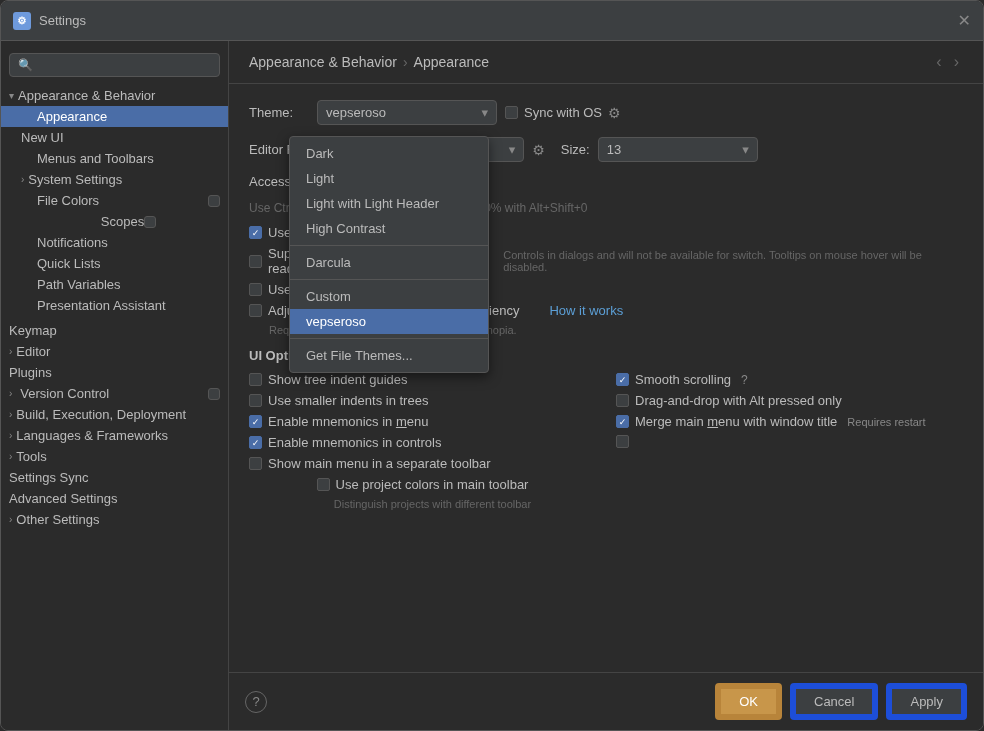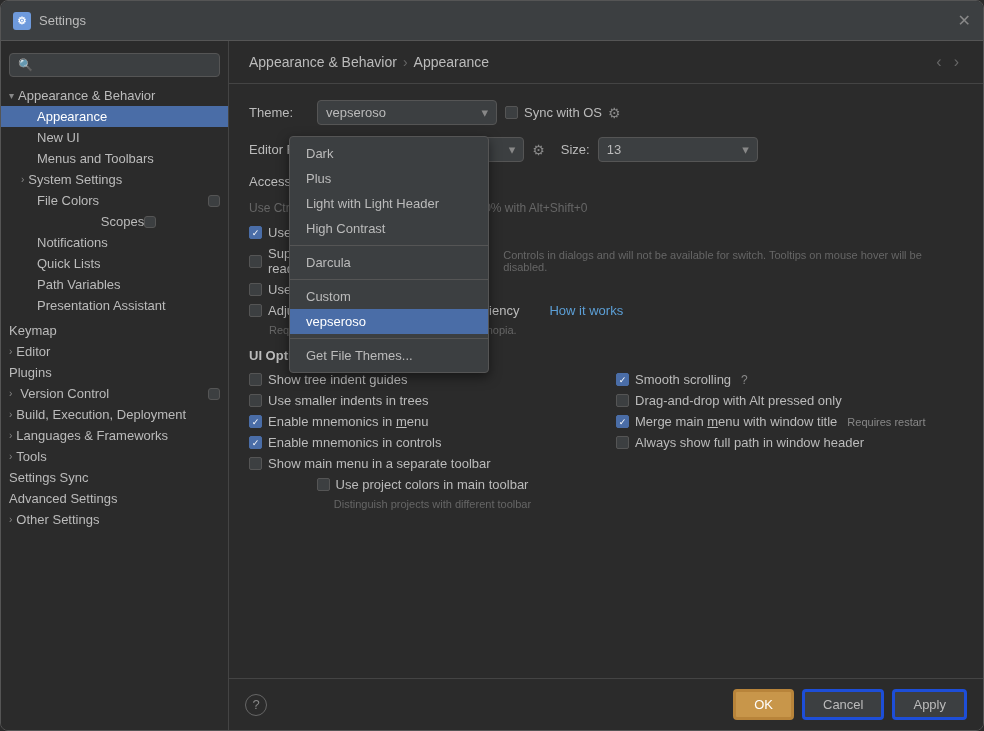--- a/index.html
+++ b/index.html
@@ -278,21 +278,21 @@
       align-items: center;
       justify-content: center;
       font-size: 13px;
       cursor: pointer;
     }
     .btn {
       padding: 5px 18px;
       border-radius: 4px;
       font-size: 13px;
       cursor: pointer;
-      border: 3px solid #1d4ed8;
+      border: 6px solid #1d4ed8;
     }
     .btn-ok {
       background: #c8964a;
       border-color: #b8843a;
       color: #fff;
     }
     .btn-cancel {
       background: #3c3f41;
       color: #bbb;
     }
@@ -324,21 +324,21 @@
         <input type="text" placeholder="" style="">
       </div>
 
       <div class="sidebar-item parent">
         <span class="arrow">▾</span>
         <span>Appearance &amp; Behavior</span>
       </div>
       <div class="sidebar-item active sidebar-sub" style="padding-left:36px">
         <span>Appearance</span>
       </div>
-      <div class="sidebar-item sidebar-sub" style="padding-left:36px">
+      <div class="sidebar-item sidebar-sub" style="padding-left:20px">
         <span>New UI</span>
       </div>
       <div class="sidebar-item sidebar-sub" style="padding-left:36px">
         <span>Menus and Toolbars</span>
       </div>
       <div class="sidebar-item parent" style="padding-left:20px">
         <span class="arrow">›</span>
         <span>System Settings</span>
       </div>
       <div class="sidebar-item sidebar-sub" style="padding-left:36px;display:flex;justify-content:space-between;align-items:center">
@@ -423,21 +423,21 @@
             <span class="caret">▾</span>
           </div>
           <div class="sync-checkbox">
             <div class="checkbox"></div>
             <span>Sync with OS</span>
             <span class="gear-icon">⚙</span>
           </div>
 
           <div class="dropdown-overlay">
             <div class="dropdown-item">Dark</div>
-            <div class="dropdown-item">Plus</div>
+            <div class="dropdown-item">Light</div>
             <div class="dropdown-item">Light with Light Header</div>
             <div class="dropdown-item">High Contrast</div>
             <div class="dropdown-divider"></div>
             <div class="dropdown-item">Darcula</div>
             <div class="dropdown-divider"></div>
             <div class="dropdown-item">Custom</div>
             <div class="dropdown-item selected">vepseroso</div>
             <div class="dropdown-divider"></div>
             <div class="dropdown-item">Get File Themes...</div>
           </div>
@@ -531,21 +531,20 @@
               <div class="checkbox"></div>
               <span>Drag-and-drop with Alt pressed only</span>
             </div>
             <div class="checkbox-row">
               <div class="checkbox checked"></div>
               <span>Merge main <u>m</u>enu with window title</span>
               <span class="requires-restart" style="margin-left:4px">Requires restart</span>
             </div>
             <div class="checkbox-row">
               <div class="checkbox"></div>
-              <span>Always show full path in window header</span>
             </div>
           </div>
         </div>
       </div>
 
       <div class="footer">
         <div class="help-btn">
           <span>?</span>
         </div>
         <button class="btn btn-ok">OK</button>

